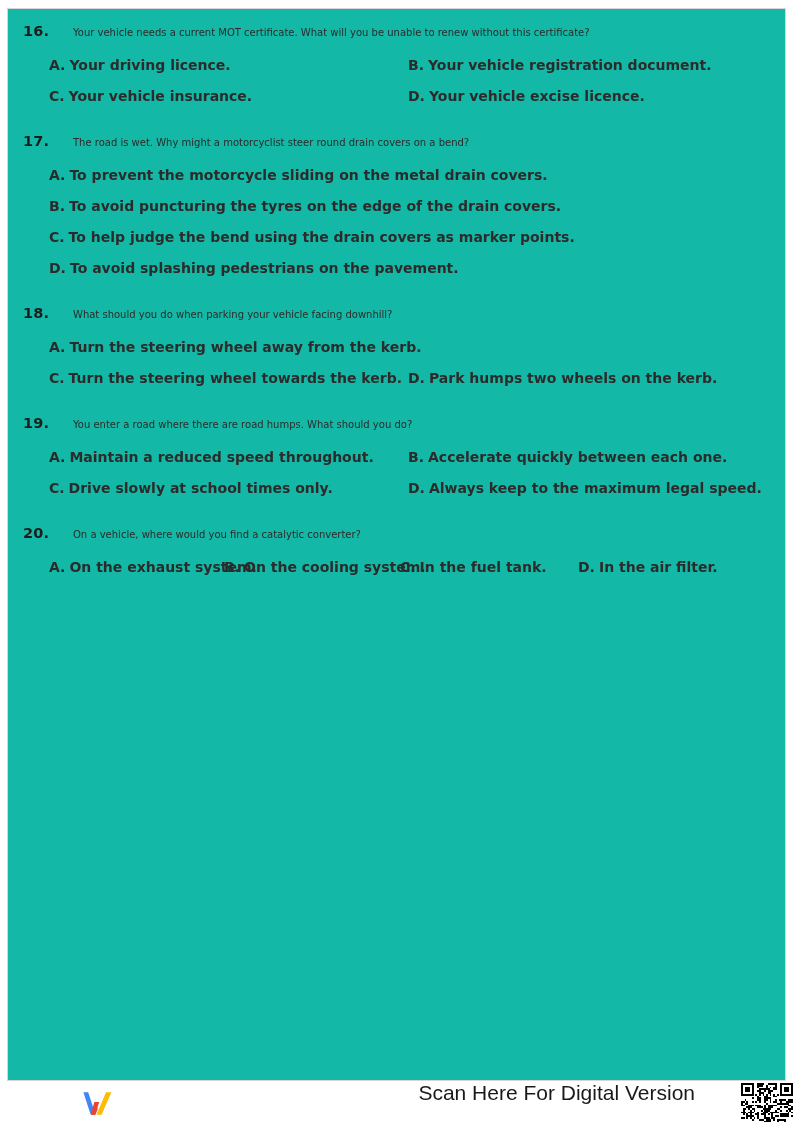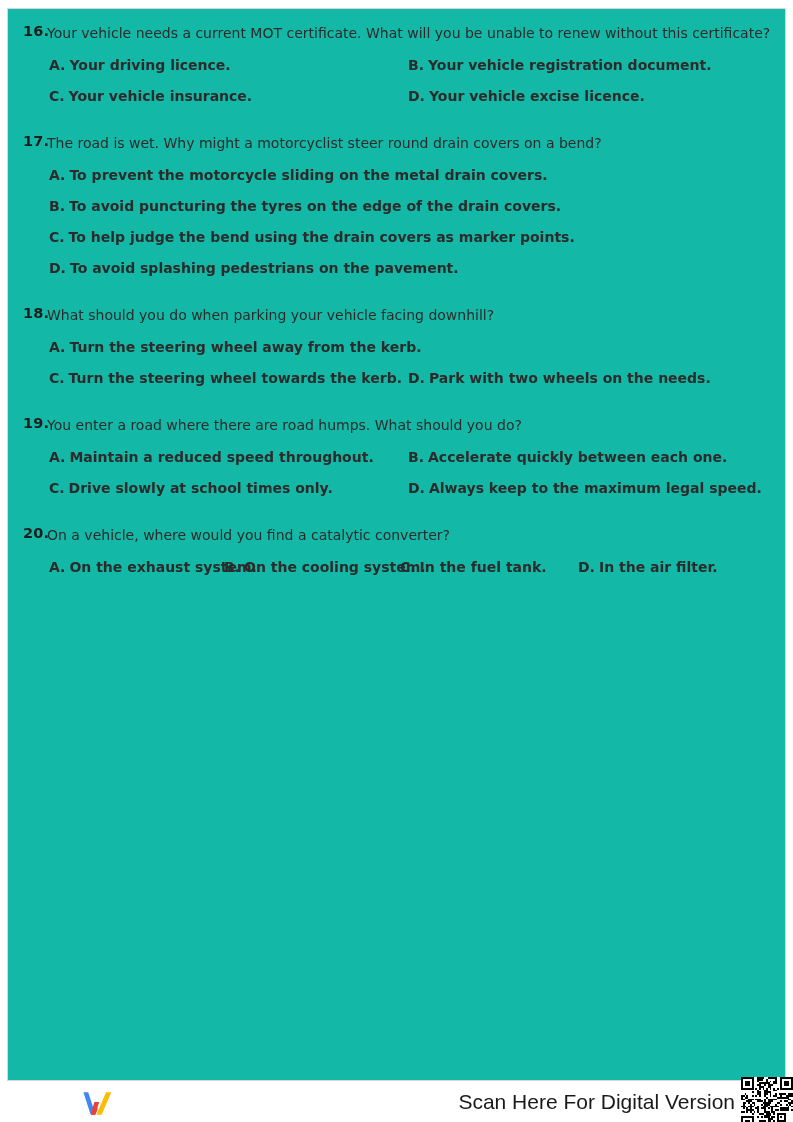--- a/index.html
+++ b/index.html
@@ -54,22 +54,22 @@
     top: 0;
     width: 30px;
     text-align: left;
     font-weight: bold;
     font-size: 14.5px;
     color: #1d1d1d;
     letter-spacing: 0.1px;
   }
   .q-text {
     display: block;
-    margin-left: 39px;
-    font-size: 14px;
+    margin-left: 65px;
+    font-size: 10px;
     line-height: 20px;
     color: #2b2b2b;
   }
 
   
   .answers { margin-left: 41px; }
   .ans-row {
     position: relative;
     height: 31px;
   }
@@ -125,21 +125,21 @@
   }
   .brand-text .w1 { color: #4285f4; }
   .brand-text .w2 { color: #fbb03b; }
 
   .scan-wrap {
     position: absolute;
     right: 0;
     top: 0;
     height: 41px;
     display: flex;
-    align-items: center;
+    gap: 40px;
   }
   .scan-text {
     font-family: "Liberation Sans", sans-serif;
     font-size: 21px;
     color: #1a1a1a;
     white-space: nowrap;
     padding-right: 6px;
     line-height: 24px;
   }
   .qr {
@@ -195,21 +195,21 @@
         <div class="q-head">
           <span class="q-num">18.</span>
           <span class="q-text">What should you do when parking your vehicle facing downhill?</span>
         </div>
         <div class="answers layout-two">
           <div class="ans-row">
             <div class="ans col-a"><span class="ans-letter">A.</span><span>Turn the steering wheel away from the kerb.</span></div>
           </div>
           <div class="ans-row">
             <div class="ans col-a"><span class="ans-letter">C.</span><span>Turn the steering wheel towards the kerb.</span></div>
-            <div class="ans col-b"><span class="ans-letter">D.</span><span>Park with two wheels on the needs.</span></div>
+            <div class="ans col-b"><span class="ans-letter">D.</span><span>Park humps two wheels on the kerb.</span></div>
           </div>
         </div>
       </div>
       <div class="question">
         <div class="q-head">
           <span class="q-num">19.</span>
           <span class="q-text">You enter a road where there are road humps. What should you do?</span>
         </div>
         <div class="answers layout-two">
           <div class="ans-row">

